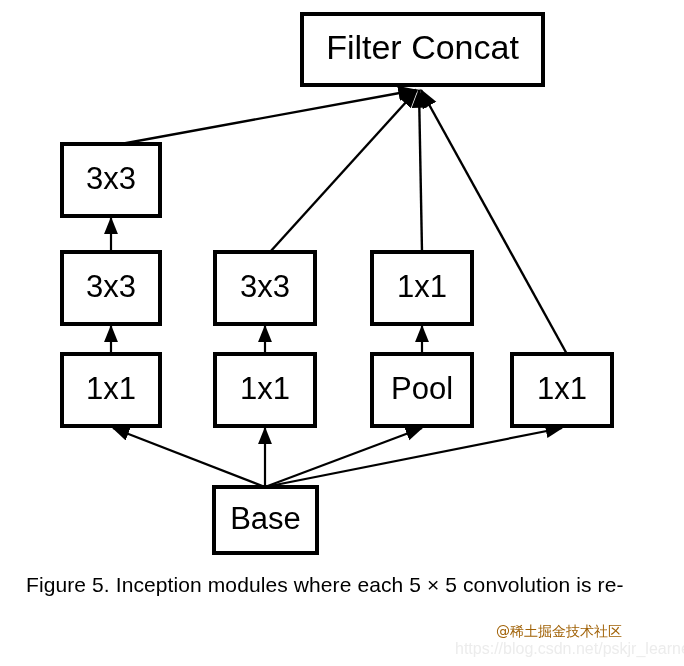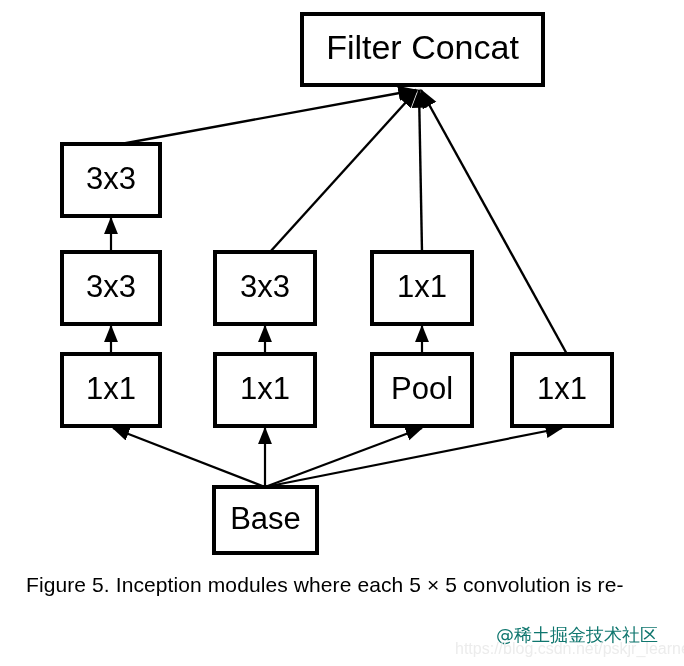--- a/index.html
+++ b/index.html
@@ -62,22 +62,22 @@
     box-shadow: 0 0 0 1px #cc0000;
   }
   .caption-line {
     white-space: nowrap;
   }
   .watermark {
     position: absolute;
     left: 496px;
     top: 623px;
     font-family: "DejaVu Sans", sans-serif;
-    font-size: 18px;
-    color: #0f766e;
+    font-size: 14px;
+    color: #a16207;
     white-space: nowrap;
     pointer-events: none;
   }
   .watermark-url {
     position: absolute;
     left: 455px;
     top: 640px;
     font-family: "Liberation Sans", sans-serif;
     font-size: 16px;
     color: #ececec;

